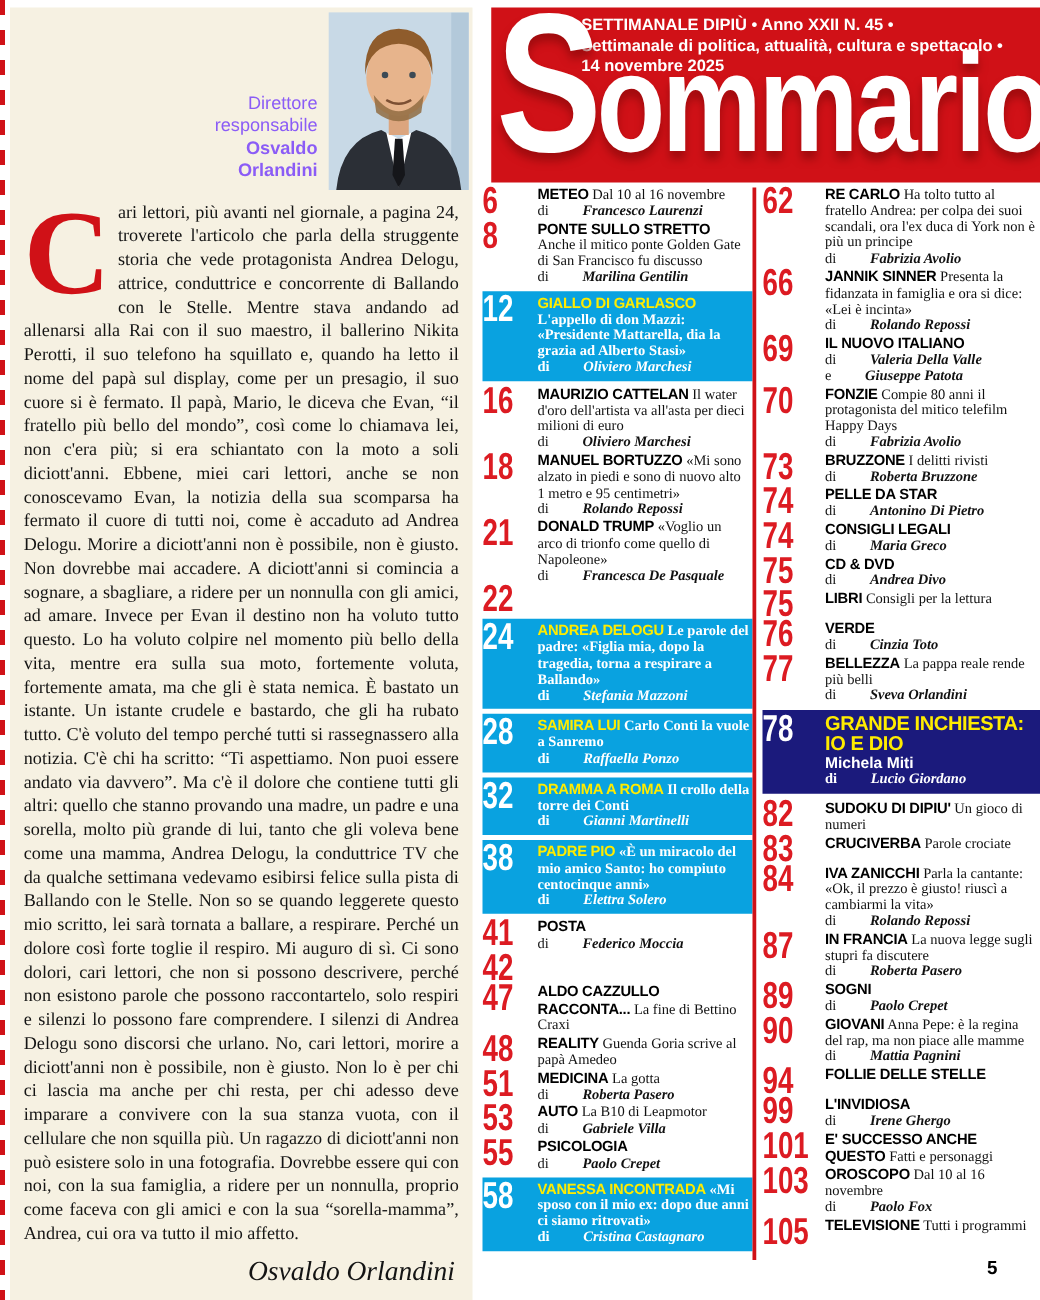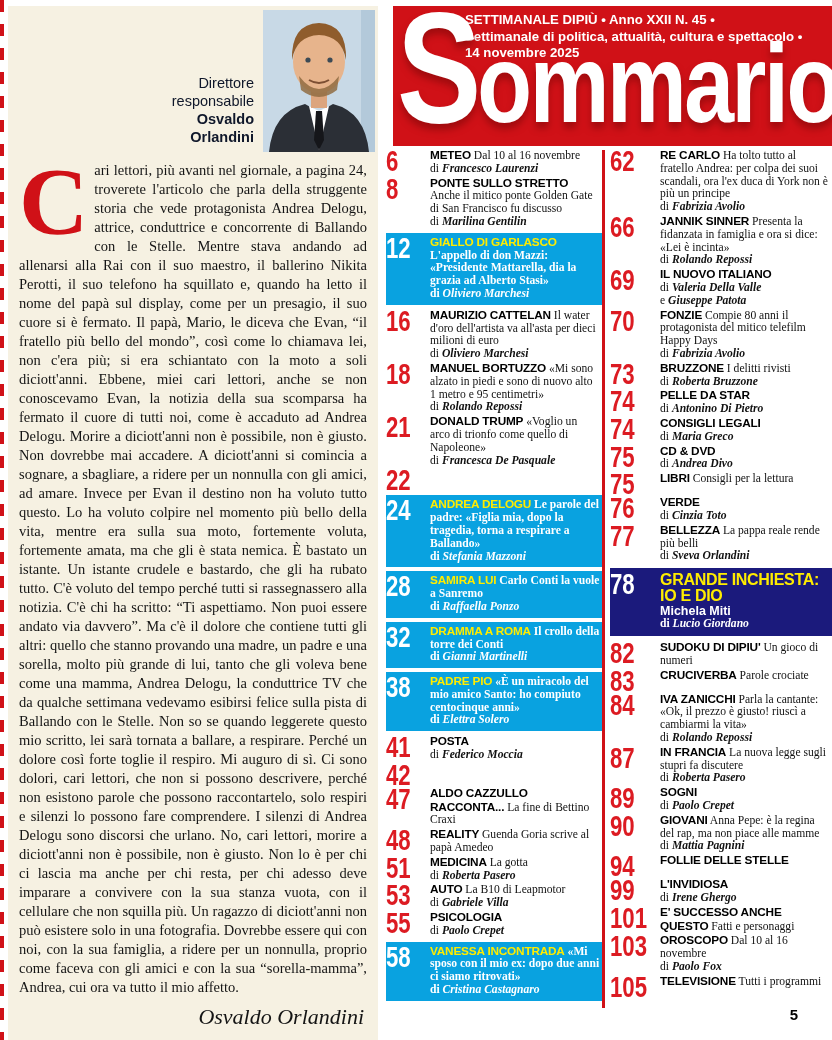--- a/index.html
+++ b/index.html
@@ -8,21 +8,21 @@
   .page{position:absolute;inset:0;}
 
   
   .edge-marks{position:absolute;left:0;top:0;width:4px;height:1040px;
     background:repeating-linear-gradient(180deg,#d01117 0 12px,#ffffff 12px 24px);}
 
   
   .editorial{position:absolute;left:8px;top:6px;width:370px;height:1034px;background:#f6f1e2;}
   .ed-head{display:flex;padding:4px 3px 0 10px;}
   .caption{flex:1;text-align:right;align-self:flex-end;padding:0 9px 6px 0;
-    font-size:14.5px;line-height:18px;color:#0f172a;}
+    font-size:14.5px;line-height:18px;color:#8b5cf6;}
   .caption .nm{font-weight:bold;}
   .photo{width:112px;height:142px;flex:none;background:#c8d9e6;}
   .ed-body{margin:9px 11px 0 11px;font-family:"Liberation Serif",serif;font-size:14.5px;
     line-height:19px;text-align:justify;color:#141414;}
   .dropcap{float:left;color:#d01117;font-family:"Liberation Serif",serif;font-weight:bold;
     font-size:96px;line-height:74px;margin:4px 6px 0 0;}
   .signature{text-align:right;font-family:"Liberation Serif",serif;font-style:italic;
     font-size:22px;margin:7px 14px 0 0;color:#141414;}
 
   
@@ -44,21 +44,21 @@
 
   .entry{display:flex;margin:1px 0;}
   .num{width:44px;flex:none;color:#dc1b22;font-weight:bold;font-size:30px;line-height:23px;}
   .col-right .num{width:50px;}
   .num span{display:inline-block;transform:scaleX(0.74);transform-origin:left top;}
   .ebody{flex:1;font-family:"Liberation Serif",serif;font-size:11.6px;line-height:12.8px;
     color:#111;padding-right:2px;}
   .t{font-family:"Liberation Sans",sans-serif;font-weight:bold;font-size:11.8px;
     letter-spacing:-0.2px;color:#000;}
   .author .ap{font-style:normal;}
-  .author .an{font-weight:bold;font-style:italic;}
+  .author .an{font-weight:bold;font-style:italic;margin-left:24px;}
 
   .hl{background:#09a2e0;margin:4px 0;padding:3px 0 4px;}
   .hl .num,.hl .ebody{color:#fff;}
   .hl .t{color:#ffec00;}
   .hl .d{font-weight:bold;}
   .hl .author{font-weight:bold;}
 
   .navy{background:#1b1a7c;margin:5px 0;padding:4px 0 5px;}
   .navy .num,.navy .ebody{color:#fff;}
   .navy .t{color:#ffec00;font-size:16px;line-height:15.5px;display:inline-block;

